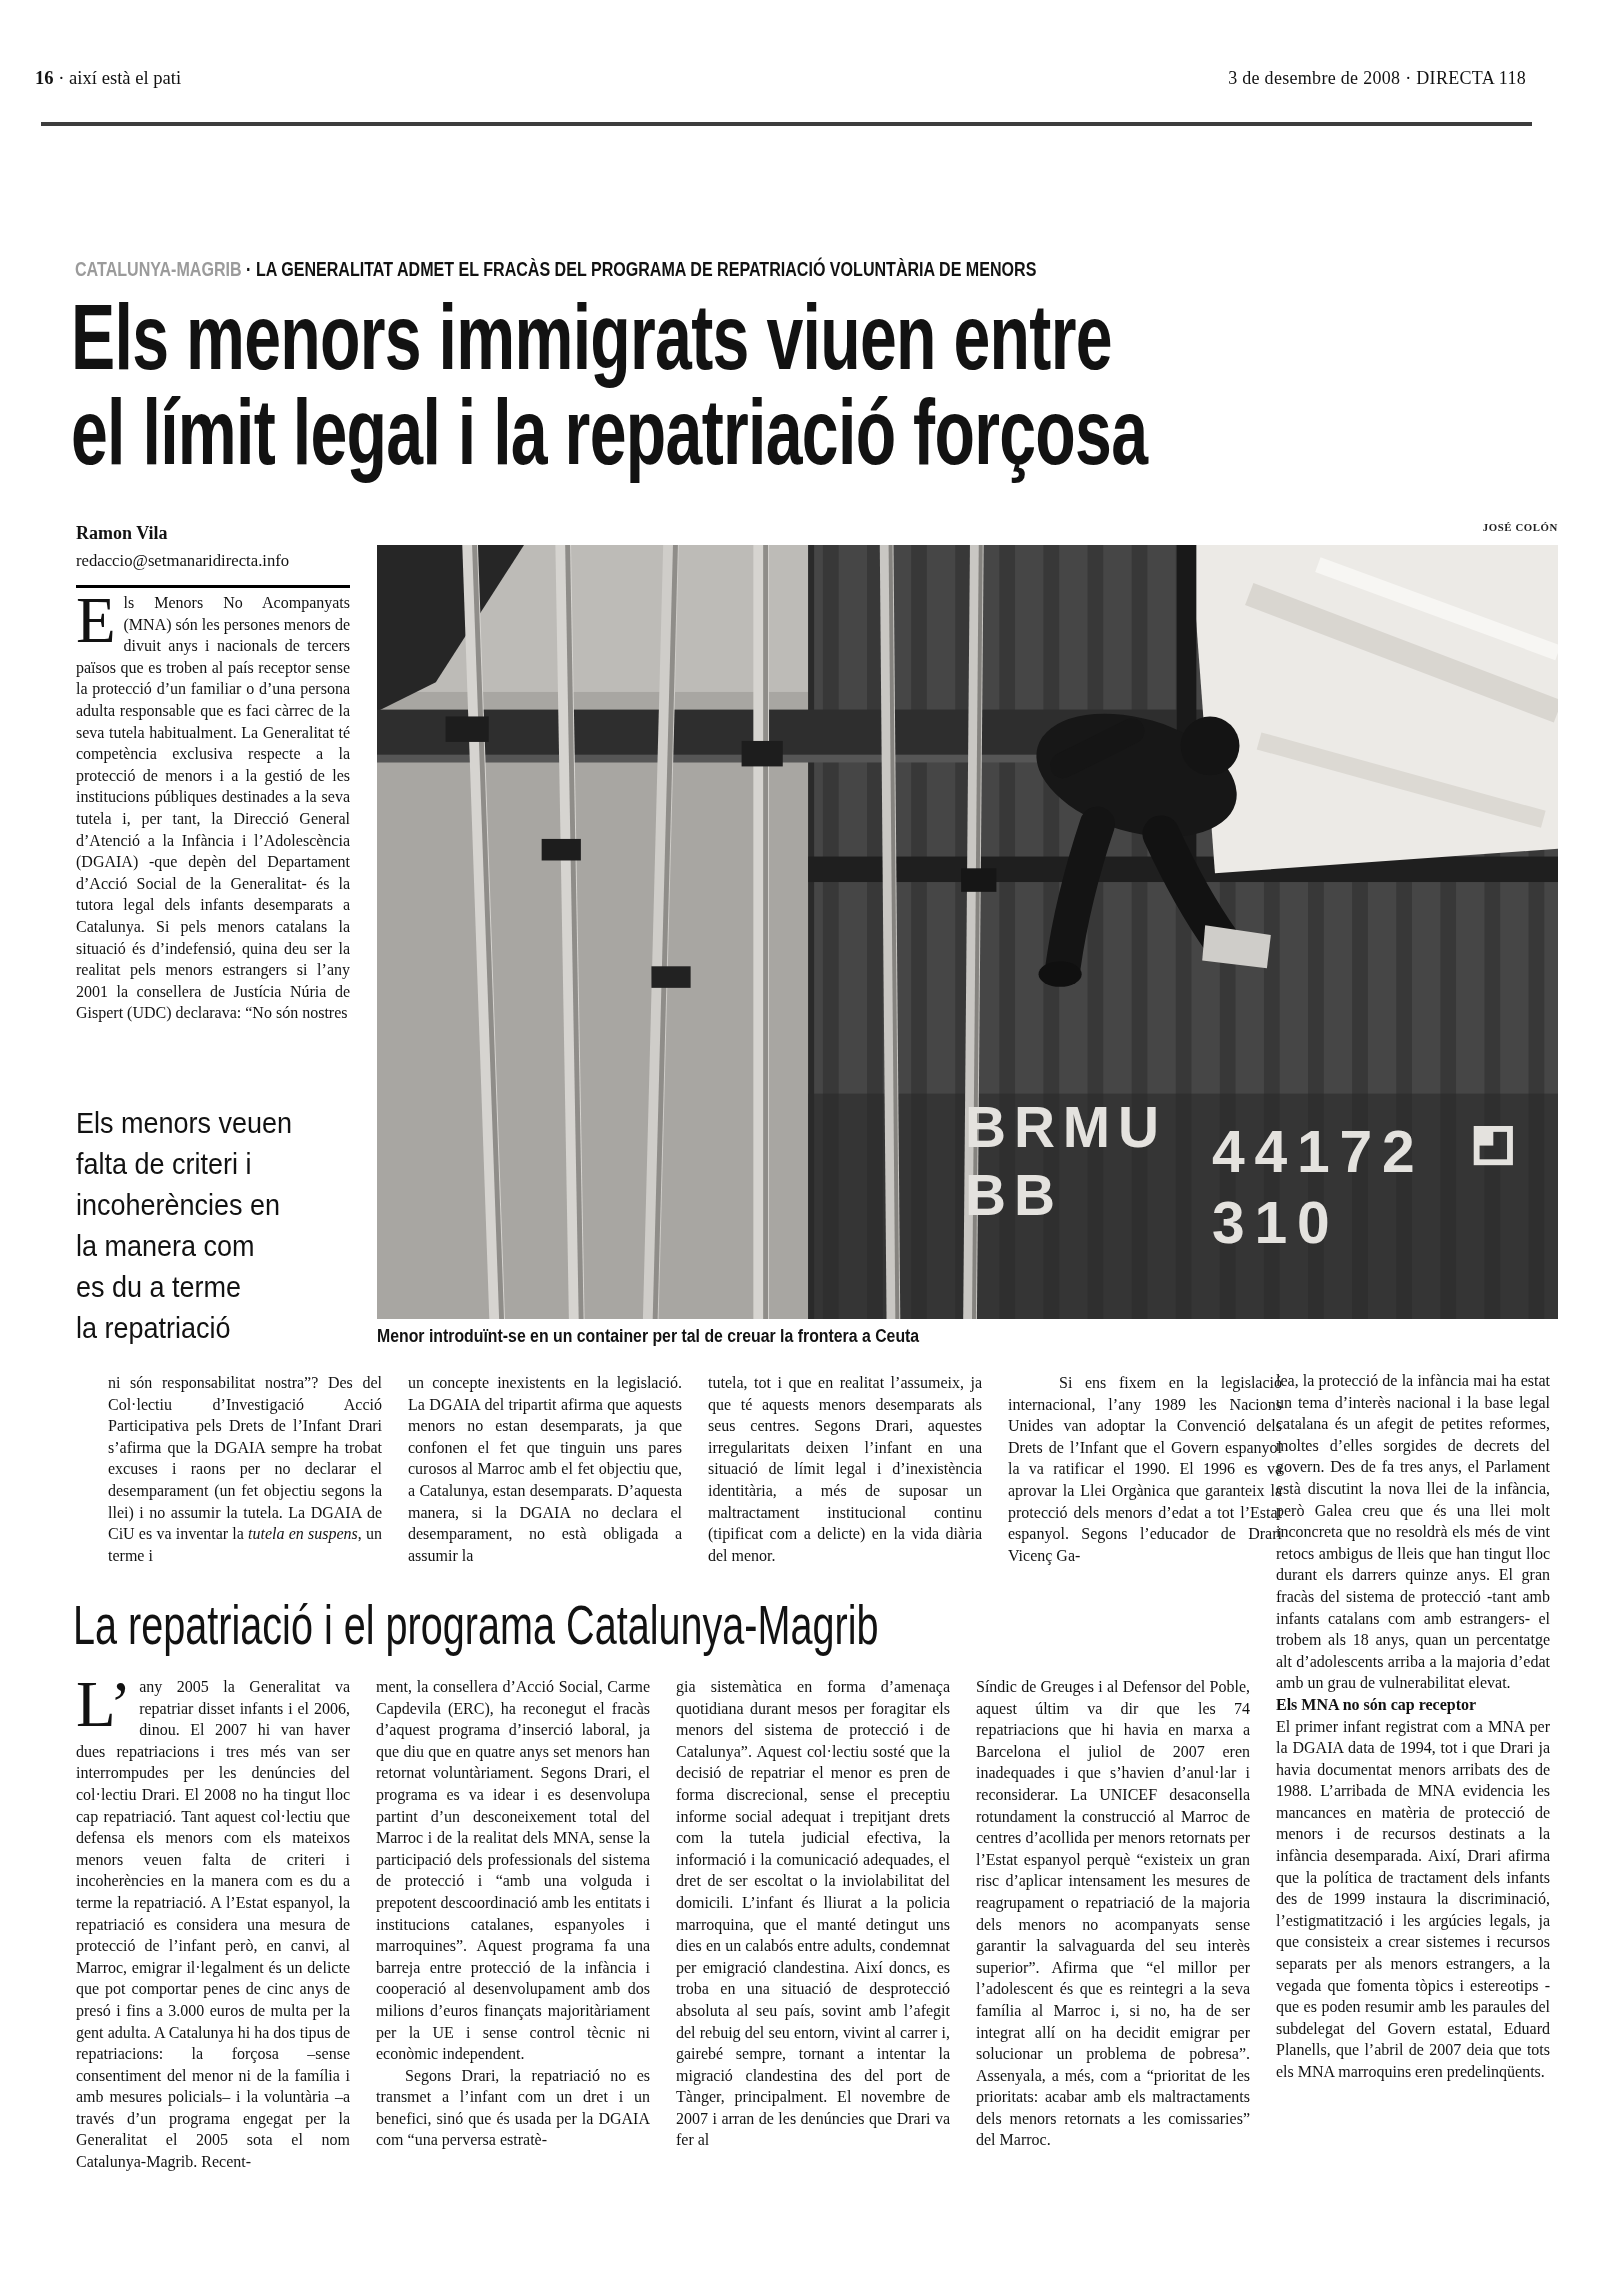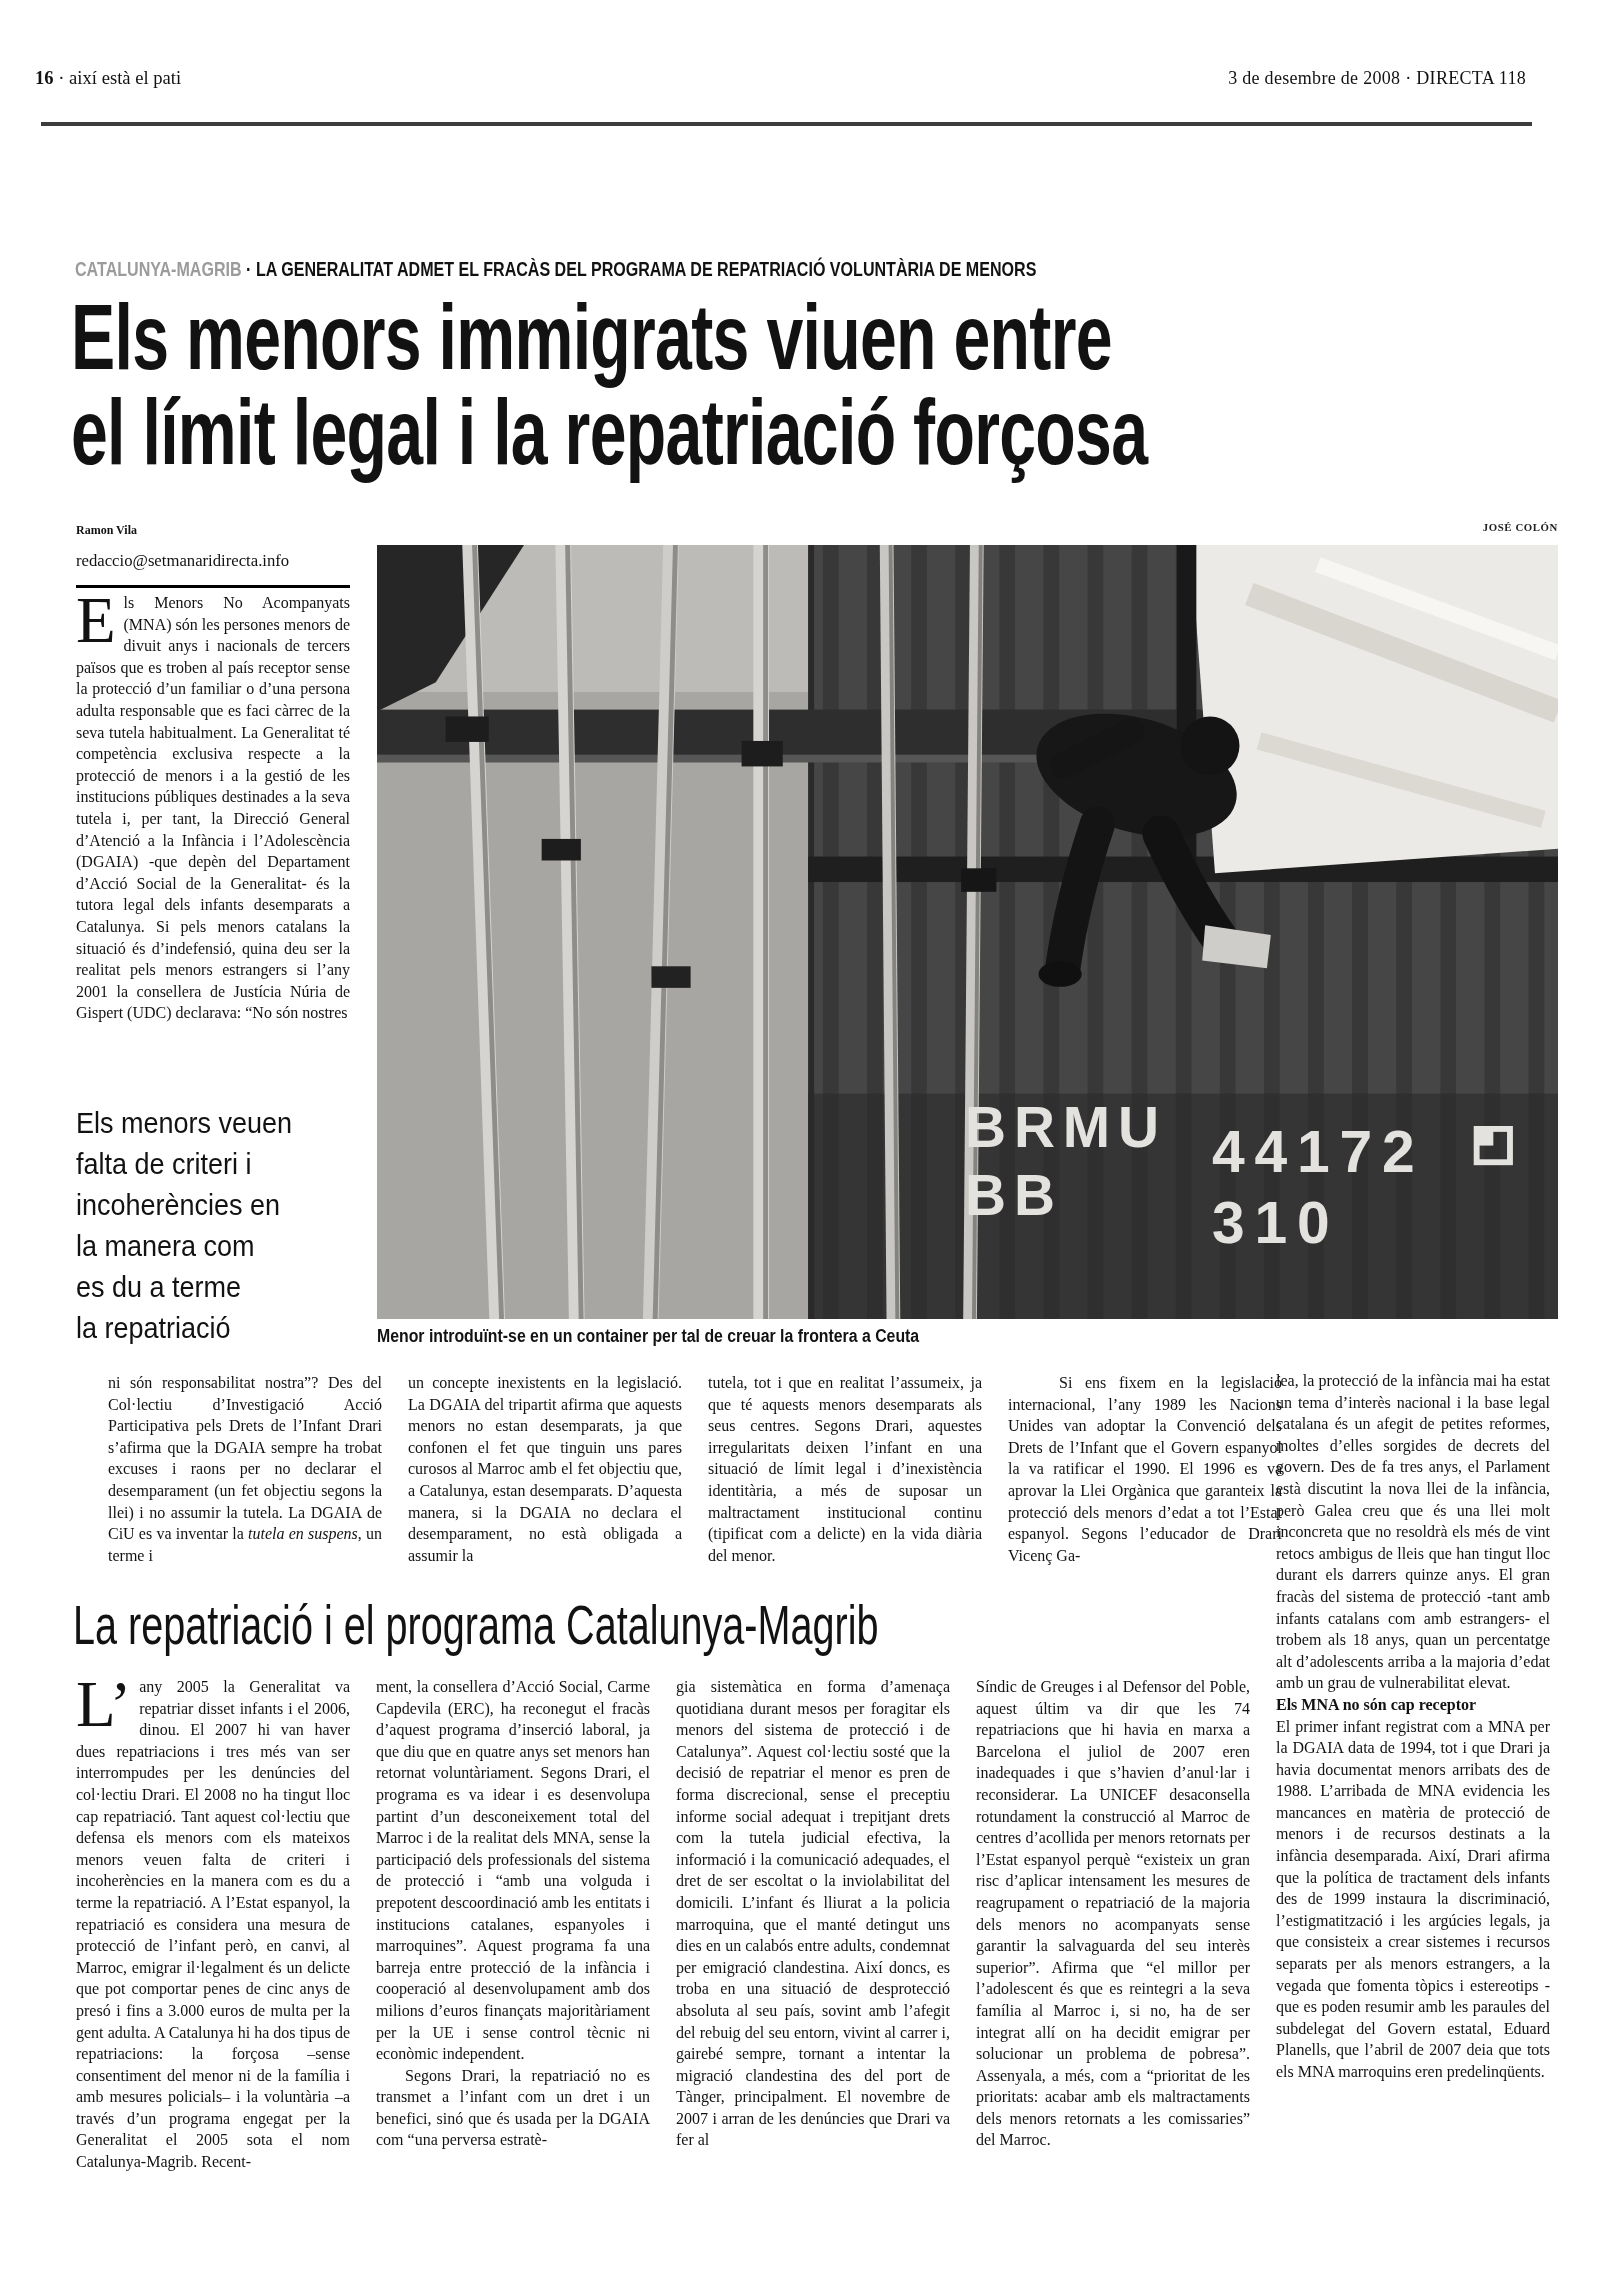--- a/index.html
+++ b/index.html
@@ -20,21 +20,21 @@
 
   
   .kicker{top:258px;left:75px;font-family:"Liberation Sans","DejaVu Sans",sans-serif;
       font-weight:700;font-size:19.6px;white-space:nowrap;transform:scaleX(.82);transform-origin:0 0;}
   .kicker .hl{color:#9b9b9b;}
   .headline{top:290px;left:71px;font-family:"Liberation Sans","DejaVu Sans",sans-serif;
       font-weight:700;font-size:92px;line-height:95px;letter-spacing:-1px;white-space:nowrap;
       transform:scaleX(.72);transform-origin:0 0;}
 
   
-  .by-name{top:523px;left:76px;font-size:12px;font-weight:700;}
+  .by-name{top:523px;left:76px;font-size:18px;font-weight:700;}
   .by-mail{top:551px;left:76px;font-size:16.7px;}
   .by-rule{top:585px;left:76px;width:274px;height:2.9px;background:#000;}
   .credit{top:521px;left:1078px;width:480px;text-align:right;font-size:10.8px;font-weight:700;
       letter-spacing:0.6px;color:#222;}
 
   
   .photo{left:377px;top:545px;width:1181px;height:774px;display:block;}
   .caption{top:1326px;left:377px;font-family:"Liberation Sans","DejaVu Sans",sans-serif;
       font-weight:700;font-size:18px;white-space:nowrap;transform:scaleX(.88);transform-origin:0 0;}
 

